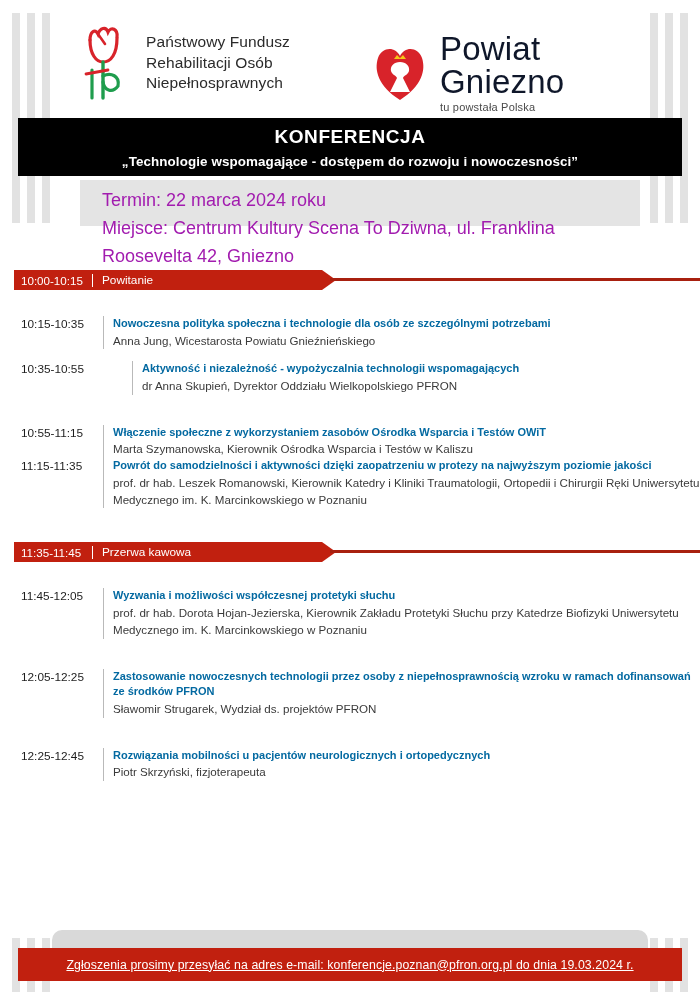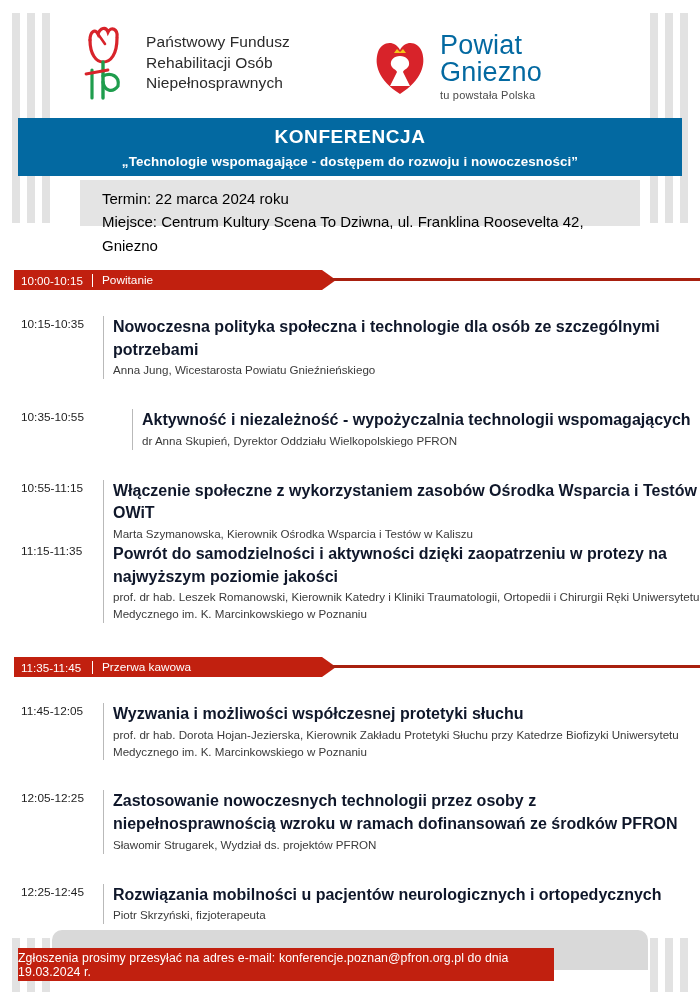--- a/index.html
+++ b/index.html
@@ -73,39 +73,39 @@
     position: absolute;
     left: 372px;
     top: 12px;
     display: flex;
     align-items: center;
     gap: 12px;
   }
   .gniezno-mark { width: 56px; height: 58px; flex: none; }
   .gniezno-words { line-height: 1; }
   .gniezno-title {
-    font-size: 27px;
-    color: #0369a1;
+    font-size: 33px;
+    color: #0f172a;
     letter-spacing: .2px;
   }
   .gniezno-sub {
     font-size: 11px;
     color: #4a4a4a;
     margin-top: 4px;
     letter-spacing: .2px;
   }
 
   
   .banner {
     position: absolute;
     left: 18px;
     top: 118px;
     width: 664px;
     height: 58px;
-    background: #0369a1;
+    background: #000000;
     color: #ffffff;
     text-align: center;
     z-index: 3;
   }
   .banner-main {
     font-size: 19px;
     font-weight: bold;
     letter-spacing: .6px;
     padding-top: 8px;
   }
@@ -121,22 +121,22 @@
     position: absolute;
     left: 80px;
     top: 180px;
     width: 560px;
     height: 46px;
     background: #e4e4e4;
     padding: 7px 0 0 22px;
     box-sizing: border-box;
   }
   .info-line {
-    font-size: 15px;
-    color: #000000;
+    font-size: 18px;
+    color: #a21caf;
     line-height: 1.55;
   }
 
   
   .agenda {
     position: absolute;
     top: 270px;
     left: 0;
     width: 700px;
   }
@@ -202,23 +202,23 @@
     flex: none;
     font-size: 11.8px;
     color: #1d1d1d;
     padding-top: 1px;
   }
   .item-body {
     border-left: 1px solid #b9b9b9;
     padding-left: 9px;
   }
   .item-title {
-    font-size: 16px;
+    font-size: 11px;
     font-weight: bold;
-    color: #0f172a;
+    color: #0369a1;
     line-height: 1.42;
   }
   .item-speaker {
     font-size: 11.6px;
     color: #3a3a3a;
     line-height: 1.45;
     margin-top: 1px;
   }
 
   
@@ -228,28 +228,29 @@
     top: 930px;
     width: 596px;
     height: 40px;
     background: #d9d9d9;
     border-radius: 10px 10px 0 0;
   }
   .foot-bar {
     position: absolute;
     left: 18px;
     top: 948px;
-    width: 536px;
+    width: 664px;
     height: 33px;
     background: #c1200f;
     color: #ffffff;
     display: flex;
     align-items: center;
     justify-content: center;
     z-index: 3;
+    text-decoration: underline;
   }
   .foot-text {
     font-size: 12.3px;
     letter-spacing: .1px;
   }
 </style>
 </head>
 <body>
 
 <div class="stripe l1"></div>
@@ -312,21 +313,21 @@
 <div class="agenda" id="agenda">
     <div class="section-band" style="margin-top: 0px; margin-bottom: 26px;">
       <div class="band-body">
         <span class="band-time">10:00-10:15</span>
         <span class="band-div"></span>
         <span class="band-label">Powitanie</span>
       </div>
       <div class="band-arrow"></div>
       <div class="band-line"></div>
     </div>
-    <div class="item" style="margin-bottom: 30px;">
+    <div class="item" style="margin-bottom: 12px;">
       <div class="item-time">10:15-10:35</div>
       <div class="item-body">
         <div class="item-title">Nowoczesna polityka społeczna i technologie dla osób ze szczególnymi potrzebami</div>
         <div class="item-speaker">Anna Jung, Wicestarosta Powiatu Gnieźnieńskiego</div>
       </div>
     </div>
     <div class="item" style="margin-bottom: 30px; gap: 29px;">
       <div class="item-time">10:35-10:55</div>
       <div class="item-body">
         <div class="item-title">Aktywność i niezależność - wypożyczalnia technologii wspomagających</div>

